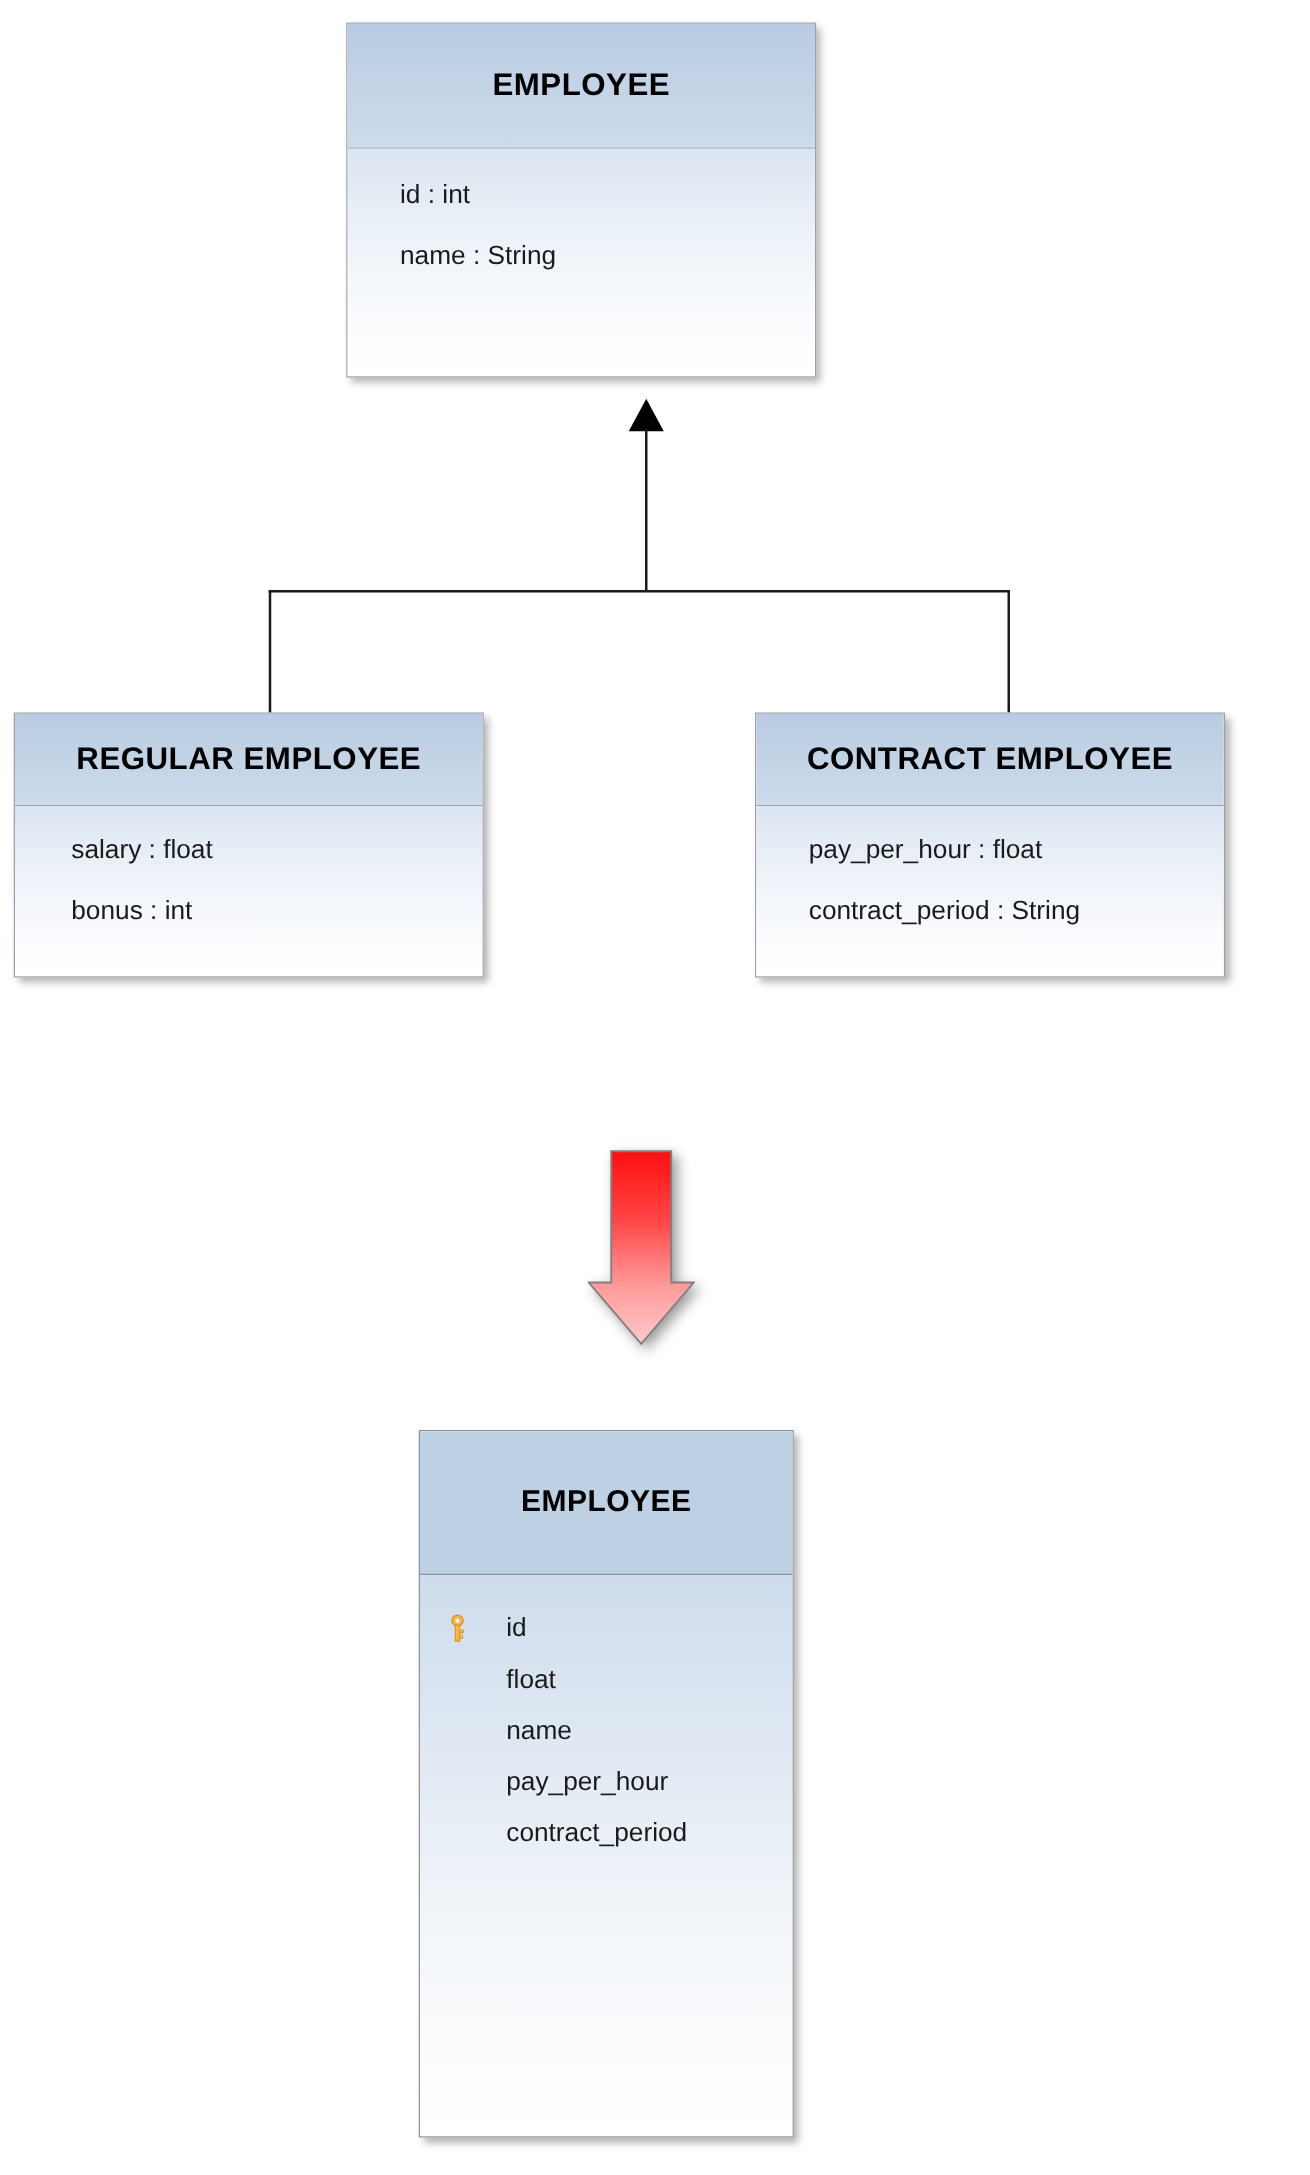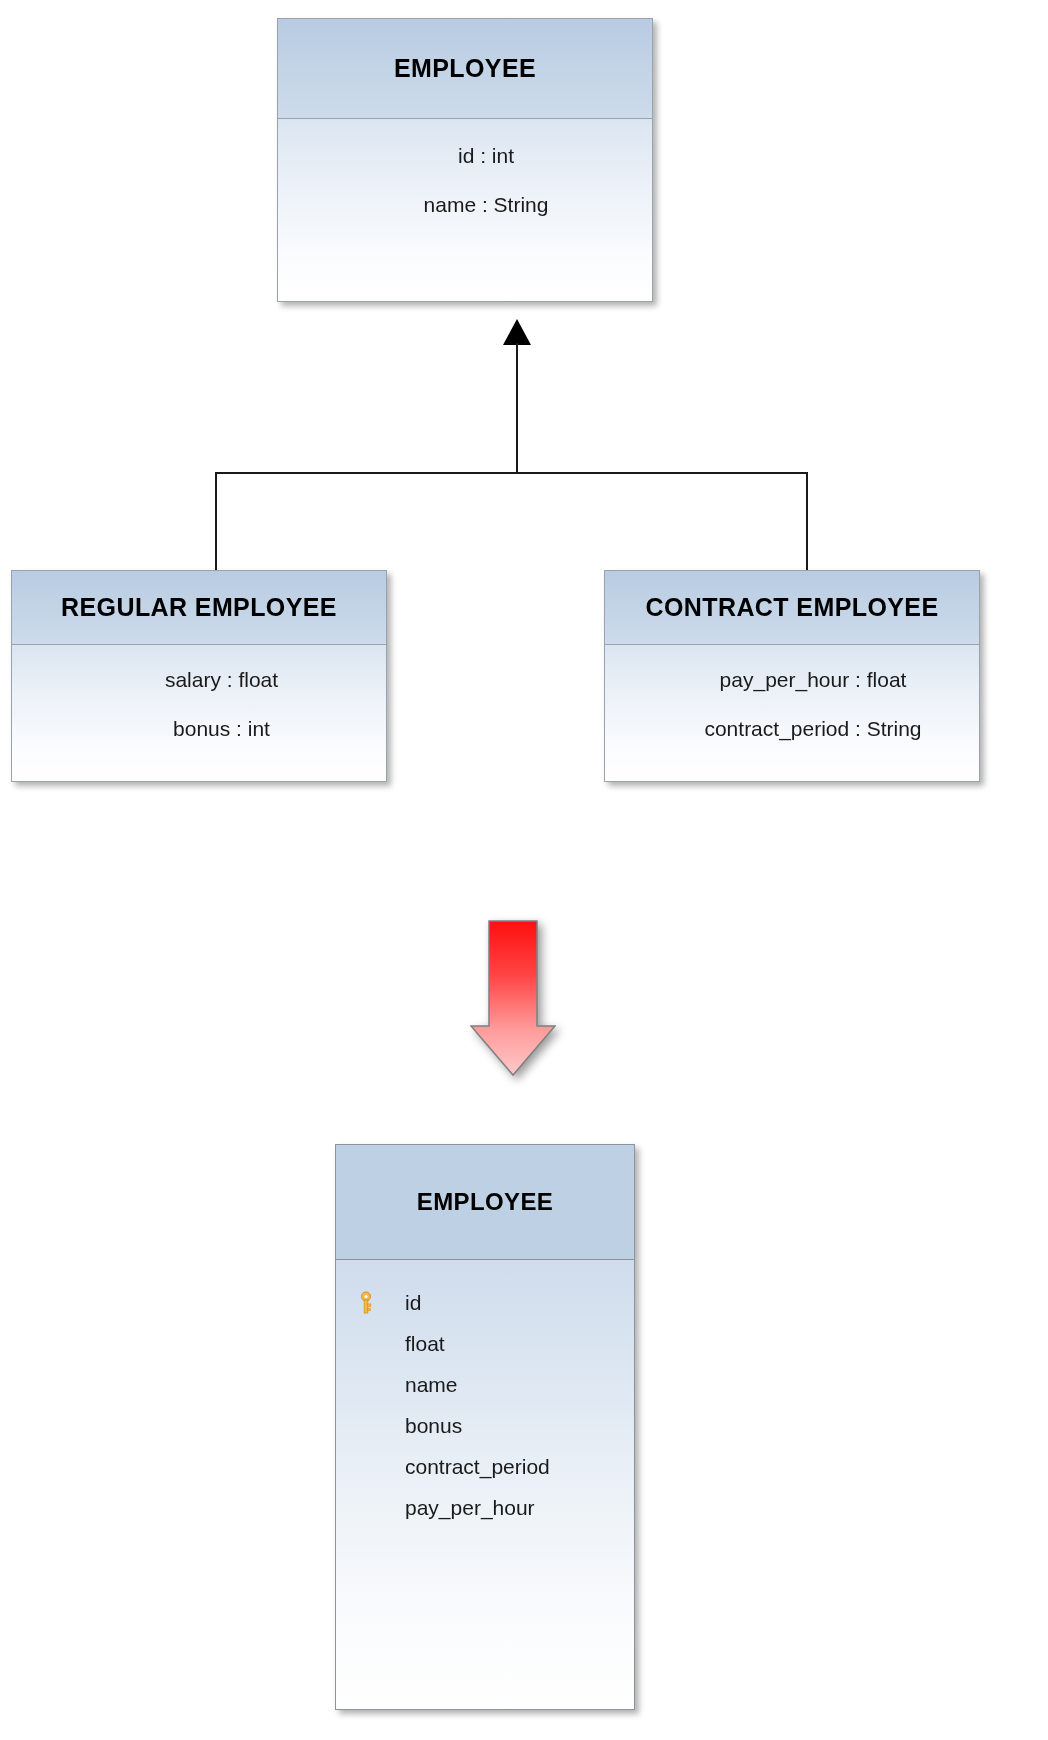--- a/index.html
+++ b/index.html
@@ -45,21 +45,20 @@
     color: #000000;
     text-align: center;
     white-space: nowrap;
   }
   .uml-body {
     box-sizing: border-box;
     width: 100%;
     background: linear-gradient(to bottom, #dbe5f1 0%, #eef3f9 42%, #fbfcfe 78%, #ffffff 100%);
     padding-left: 42px;
     padding-top: 26px;
-    text-align: center;
   }
   .uml-attr {
     font-size: 21px;
     color: #1a1a1a;
     line-height: 1.0;
     margin-bottom: 28px;
     white-space: nowrap;
   }
 
   
@@ -215,31 +214,27 @@
         <span class="er-key-cell"></span>
         <span class="er-field">float</span>
       </div>
 
       <div class="er-row">
         <span class="er-key-cell"></span>
         <span class="er-field">name</span>
       </div>
 
 
-      <div class="er-row">
-        <span class="er-key-cell"></span>
-        <span class="er-field">bonus</span>
+
+      <div class="er-row">
+        <span class="er-key-cell"></span>
+        <span class="er-field">pay_per_hour</span>
       </div>
 
       <div class="er-row">
         <span class="er-key-cell"></span>
         <span class="er-field">contract_period</span>
       </div>
 
-      <div class="er-row">
-        <span class="er-key-cell"></span>
-        <span class="er-field">pay_per_hour</span>
-      </div>
-
     </div>
   </div>
 
 </div>
 
 </body></html>

